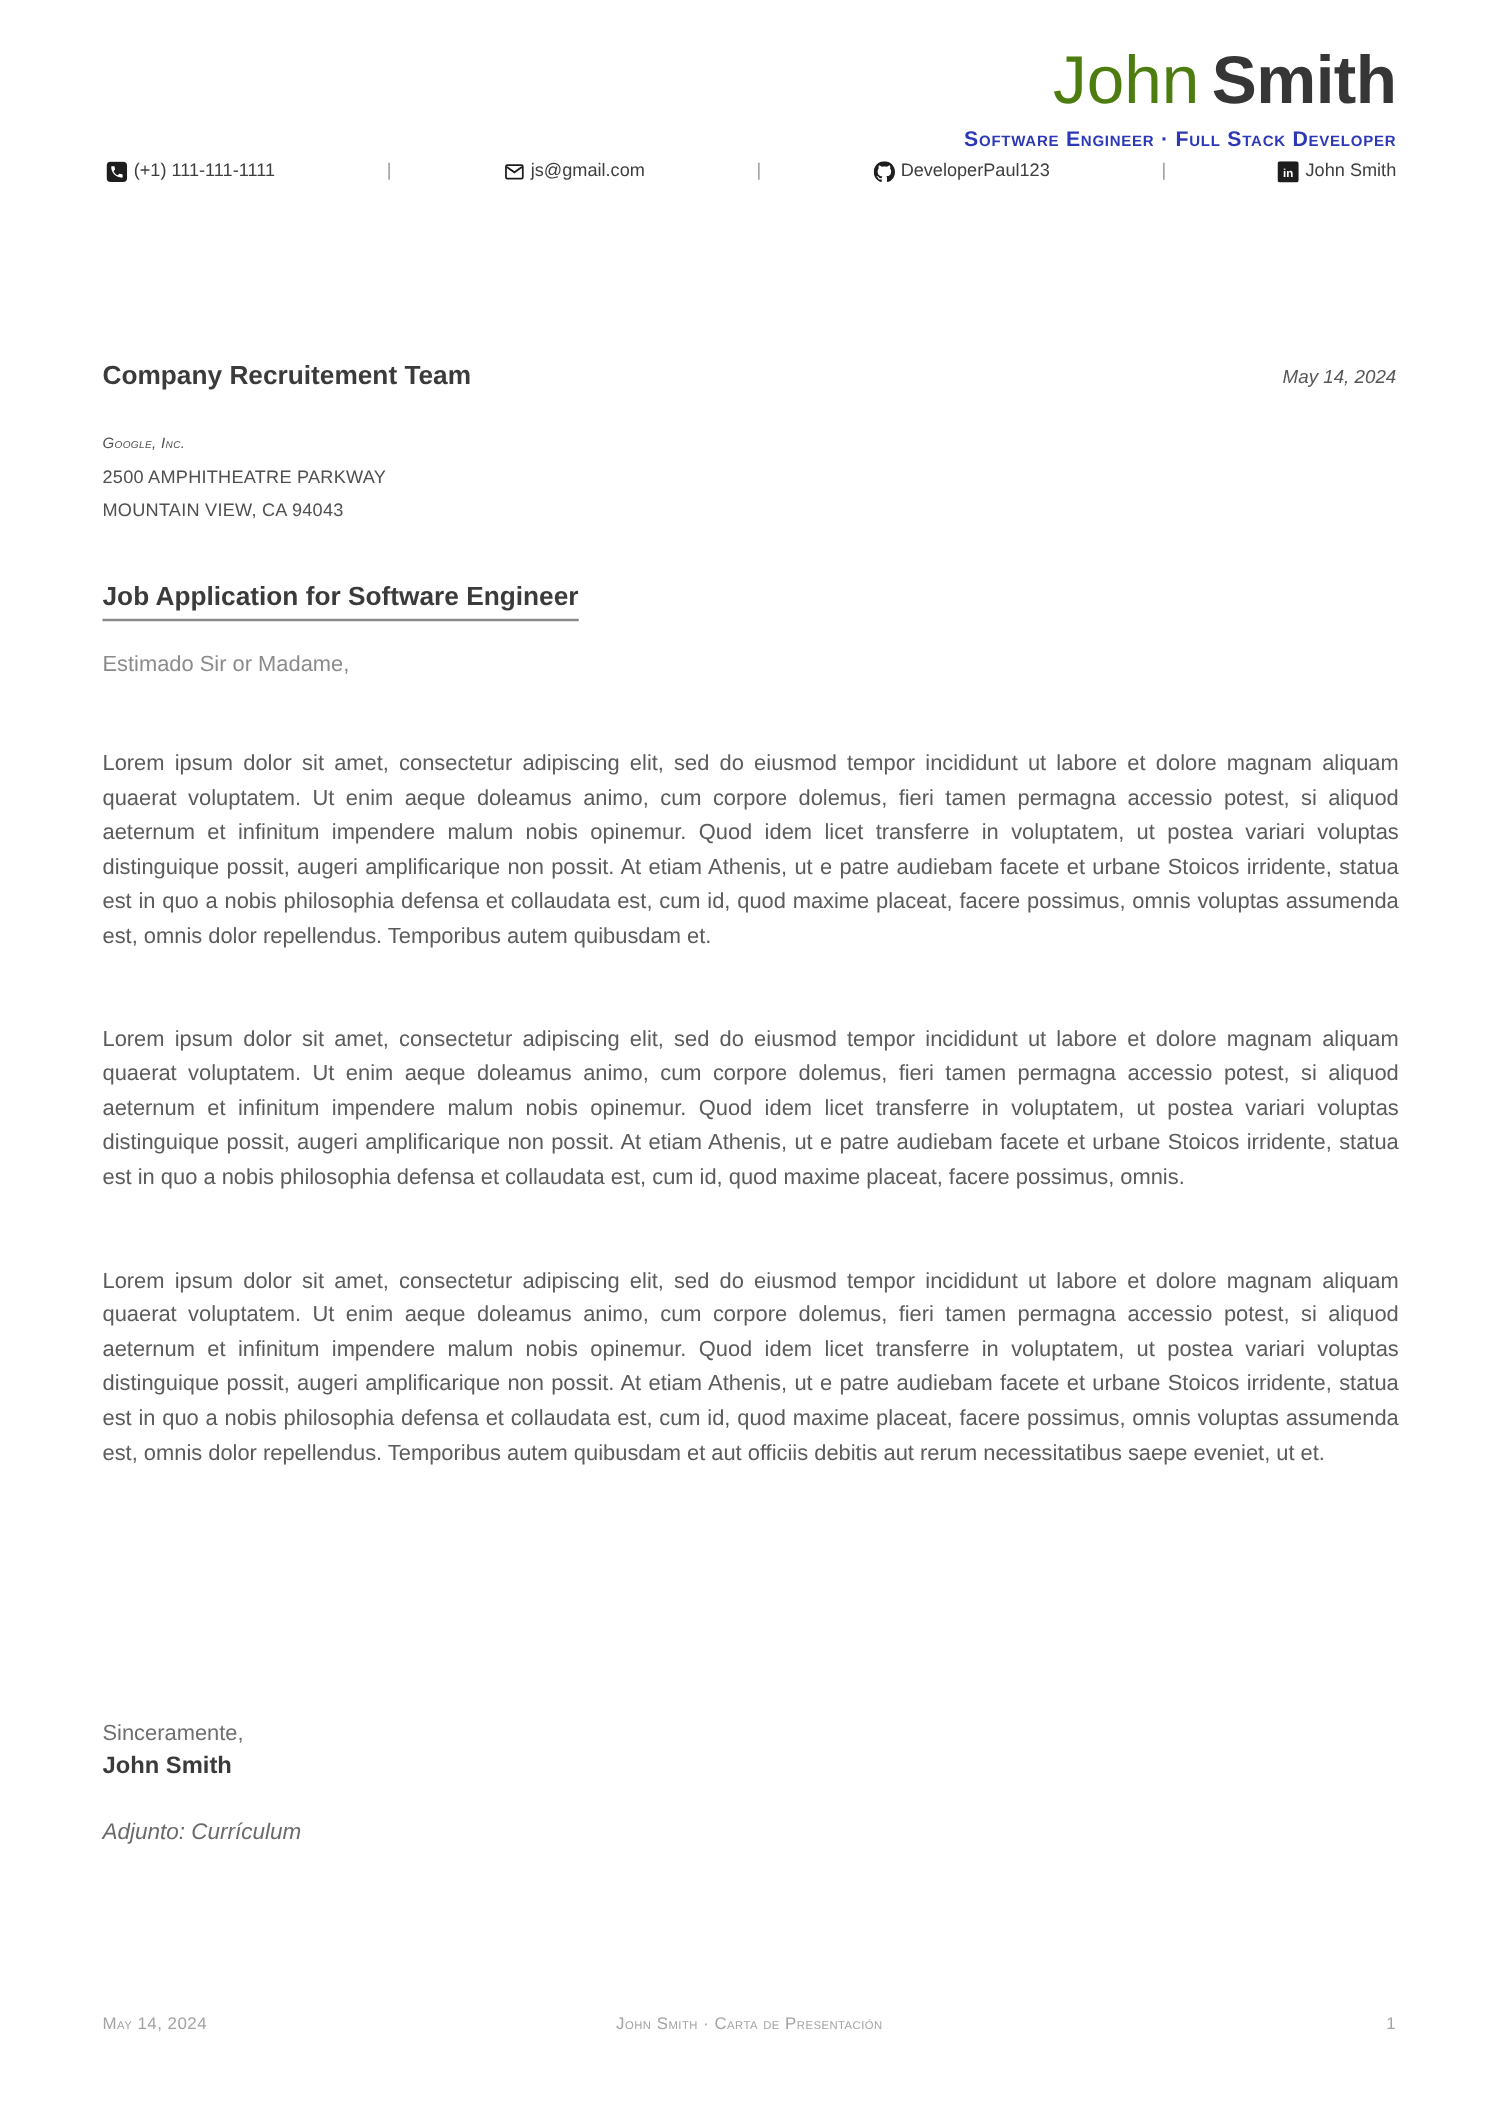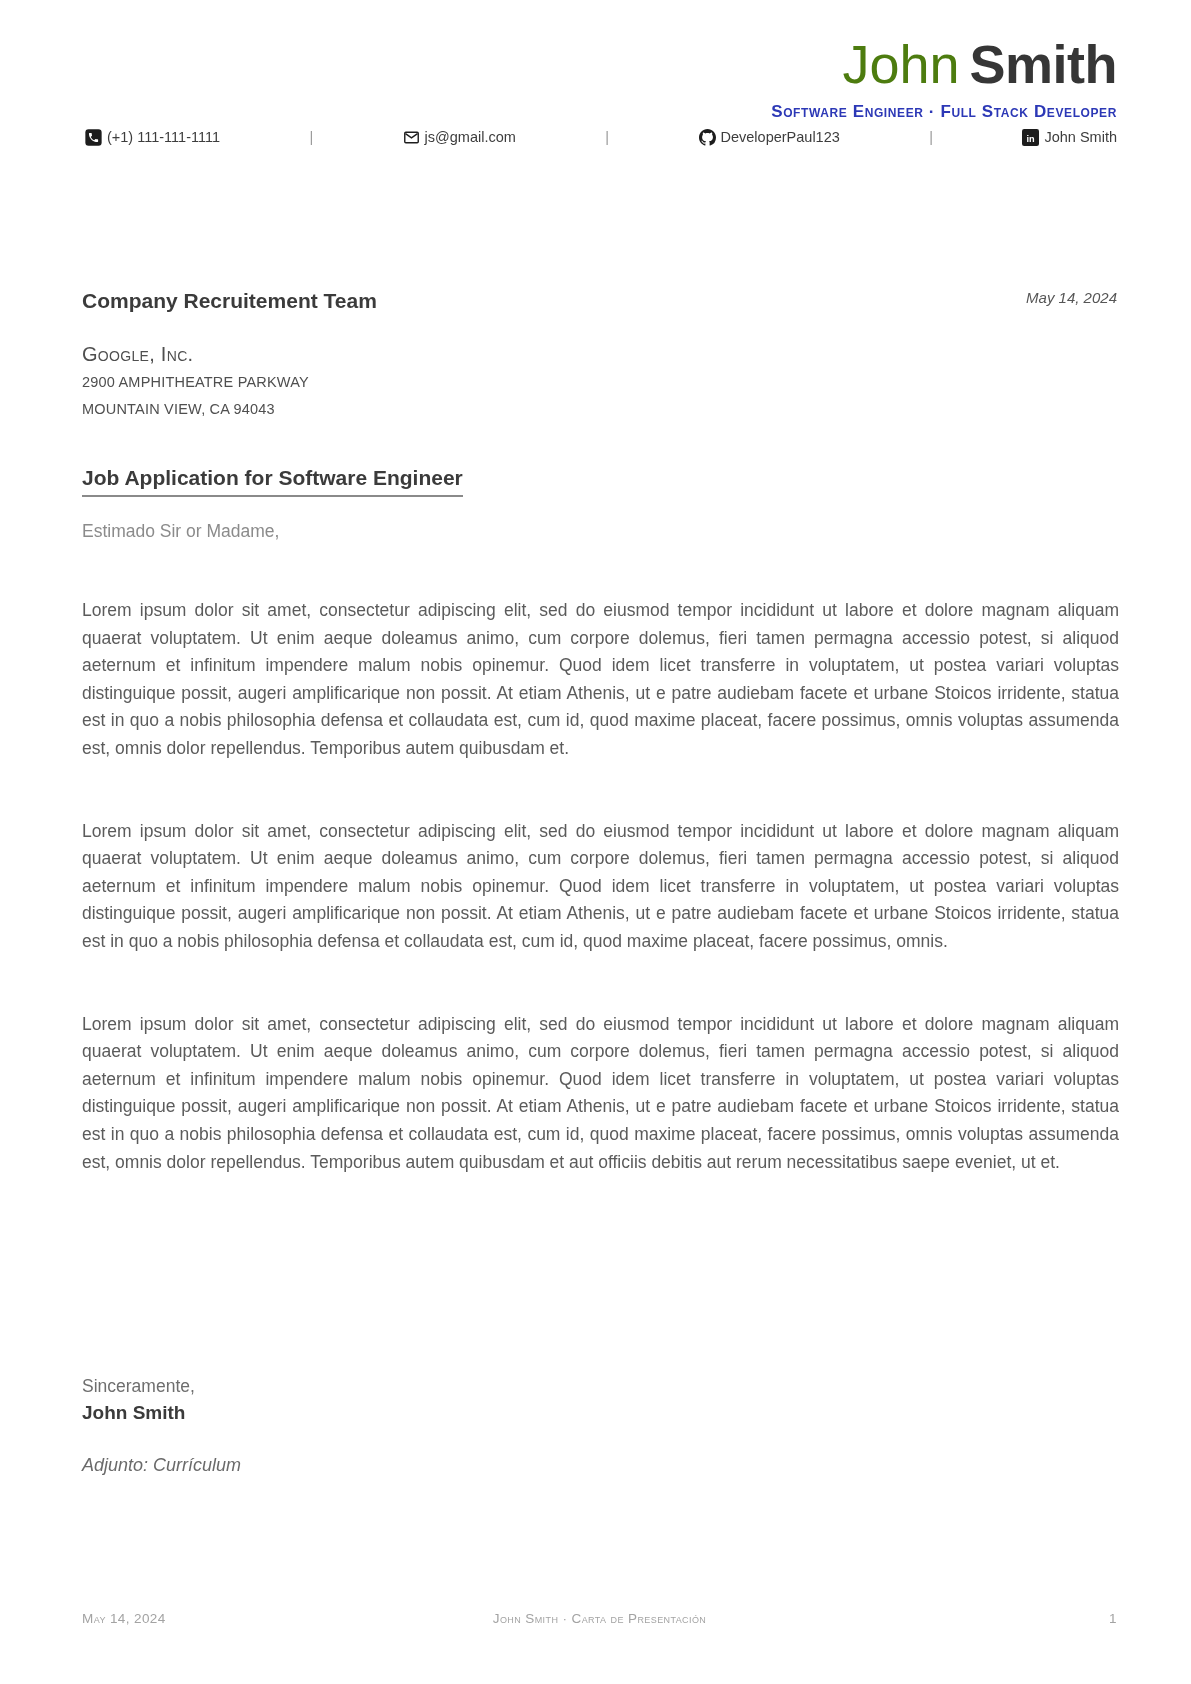--- a/index.html
+++ b/index.html
@@ -41,29 +41,29 @@
     display:flex; justify-content:space-between; align-items:center;
     font-size:14.5px; color:#3d3d3d; gap:7px;
   }
   .contact-item { display:flex; align-items:center; gap:5px; color:#3d3d3d; text-decoration:none; }
   .icon { width:17px; height:17px; display:inline-block; vertical-align:middle; }
   .sep { color:#9a9a9a; font-weight:300; padding:0 1px; }
 
   
   .recipient-row {
     position:absolute; top:289px; left:82px; right:74px;
-    display:flex; justify-content:space-between; align-items:flex-start;gap:40px;
+    display:flex; justify-content:space-between; align-items:center;gap:40px;
   }
   .recipient-title { font-size:21px; font-weight:700; color:#3b3b3b; }
   .letter-date { font-size:15px; font-style:italic; color:#565656; }
   .recipient-address {
     position:absolute; top:341px; left:82px;
     font-size:14.5px; color:#4f4f4f; line-height:27.5px; letter-spacing:0.2px;
   }
-  .addr-company { font-variant:small-caps; font-size:20px; letter-spacing:0.3px; }
+  .addr-company { font-variant:small-caps; font-size:12px; letter-spacing:0.3px;font-style:italic; }
 
   
   .subject {
     position:absolute; top:466px; left:82px;
     font-size:21px; font-weight:700; color:#3b3b3b;
     display:inline-block;
     padding-bottom:5px;
     border-bottom:2.5px solid #8a8a8a;
   }
 
@@ -143,21 +143,21 @@
       </span>
     </div>
   </div>
 
   <div class="recipient-row">
     <div class="recipient-title">Company Recruitement Team</div>
     <div class="letter-date">May 14, 2024</div>
   </div>
   <div class="recipient-address">
     <div class="addr-company">Google, Inc.</div>
-    <div>2900 AMPHITHEATRE PARKWAY</div>
+    <div>2500 AMPHITHEATRE PARKWAY</div>
     <div>MOUNTAIN VIEW, CA 94043</div>
   </div>
 
   <div class="subject">Job Application for Software Engineer</div>
 
   <div class="salutation">Estimado Sir or Madame,</div>
 
   <div class="body-text">
     <p>Lorem ipsum dolor sit amet, consectetur adipiscing elit, sed do eiusmod tempor incididunt ut labore et dolore magnam aliquam quaerat voluptatem. Ut enim aeque doleamus animo, cum corpore dolemus, fieri tamen permagna accessio potest, si aliquod aeternum et infinitum impendere malum nobis opinemur. Quod idem licet transferre in voluptatem, ut postea variari voluptas distinguique possit, augeri amplificarique non possit. At etiam Athenis, ut e patre audiebam facete et urbane Stoicos irridente, statua est in quo a nobis philosophia defensa et collaudata est, cum id, quod maxime placeat, facere possimus, omnis voluptas assumenda est, omnis dolor repellendus. Temporibus autem quibusdam et.</p>
     <p>Lorem ipsum dolor sit amet, consectetur adipiscing elit, sed do eiusmod tempor incididunt ut labore et dolore magnam aliquam quaerat voluptatem. Ut enim aeque doleamus animo, cum corpore dolemus, fieri tamen permagna accessio potest, si aliquod aeternum et infinitum impendere malum nobis opinemur. Quod idem licet transferre in voluptatem, ut postea variari voluptas distinguique possit, augeri amplificarique non possit. At etiam Athenis, ut e patre audiebam facete et urbane Stoicos irridente, statua est in quo a nobis philosophia defensa et collaudata est, cum id, quod maxime placeat, facere possimus, omnis.</p>

